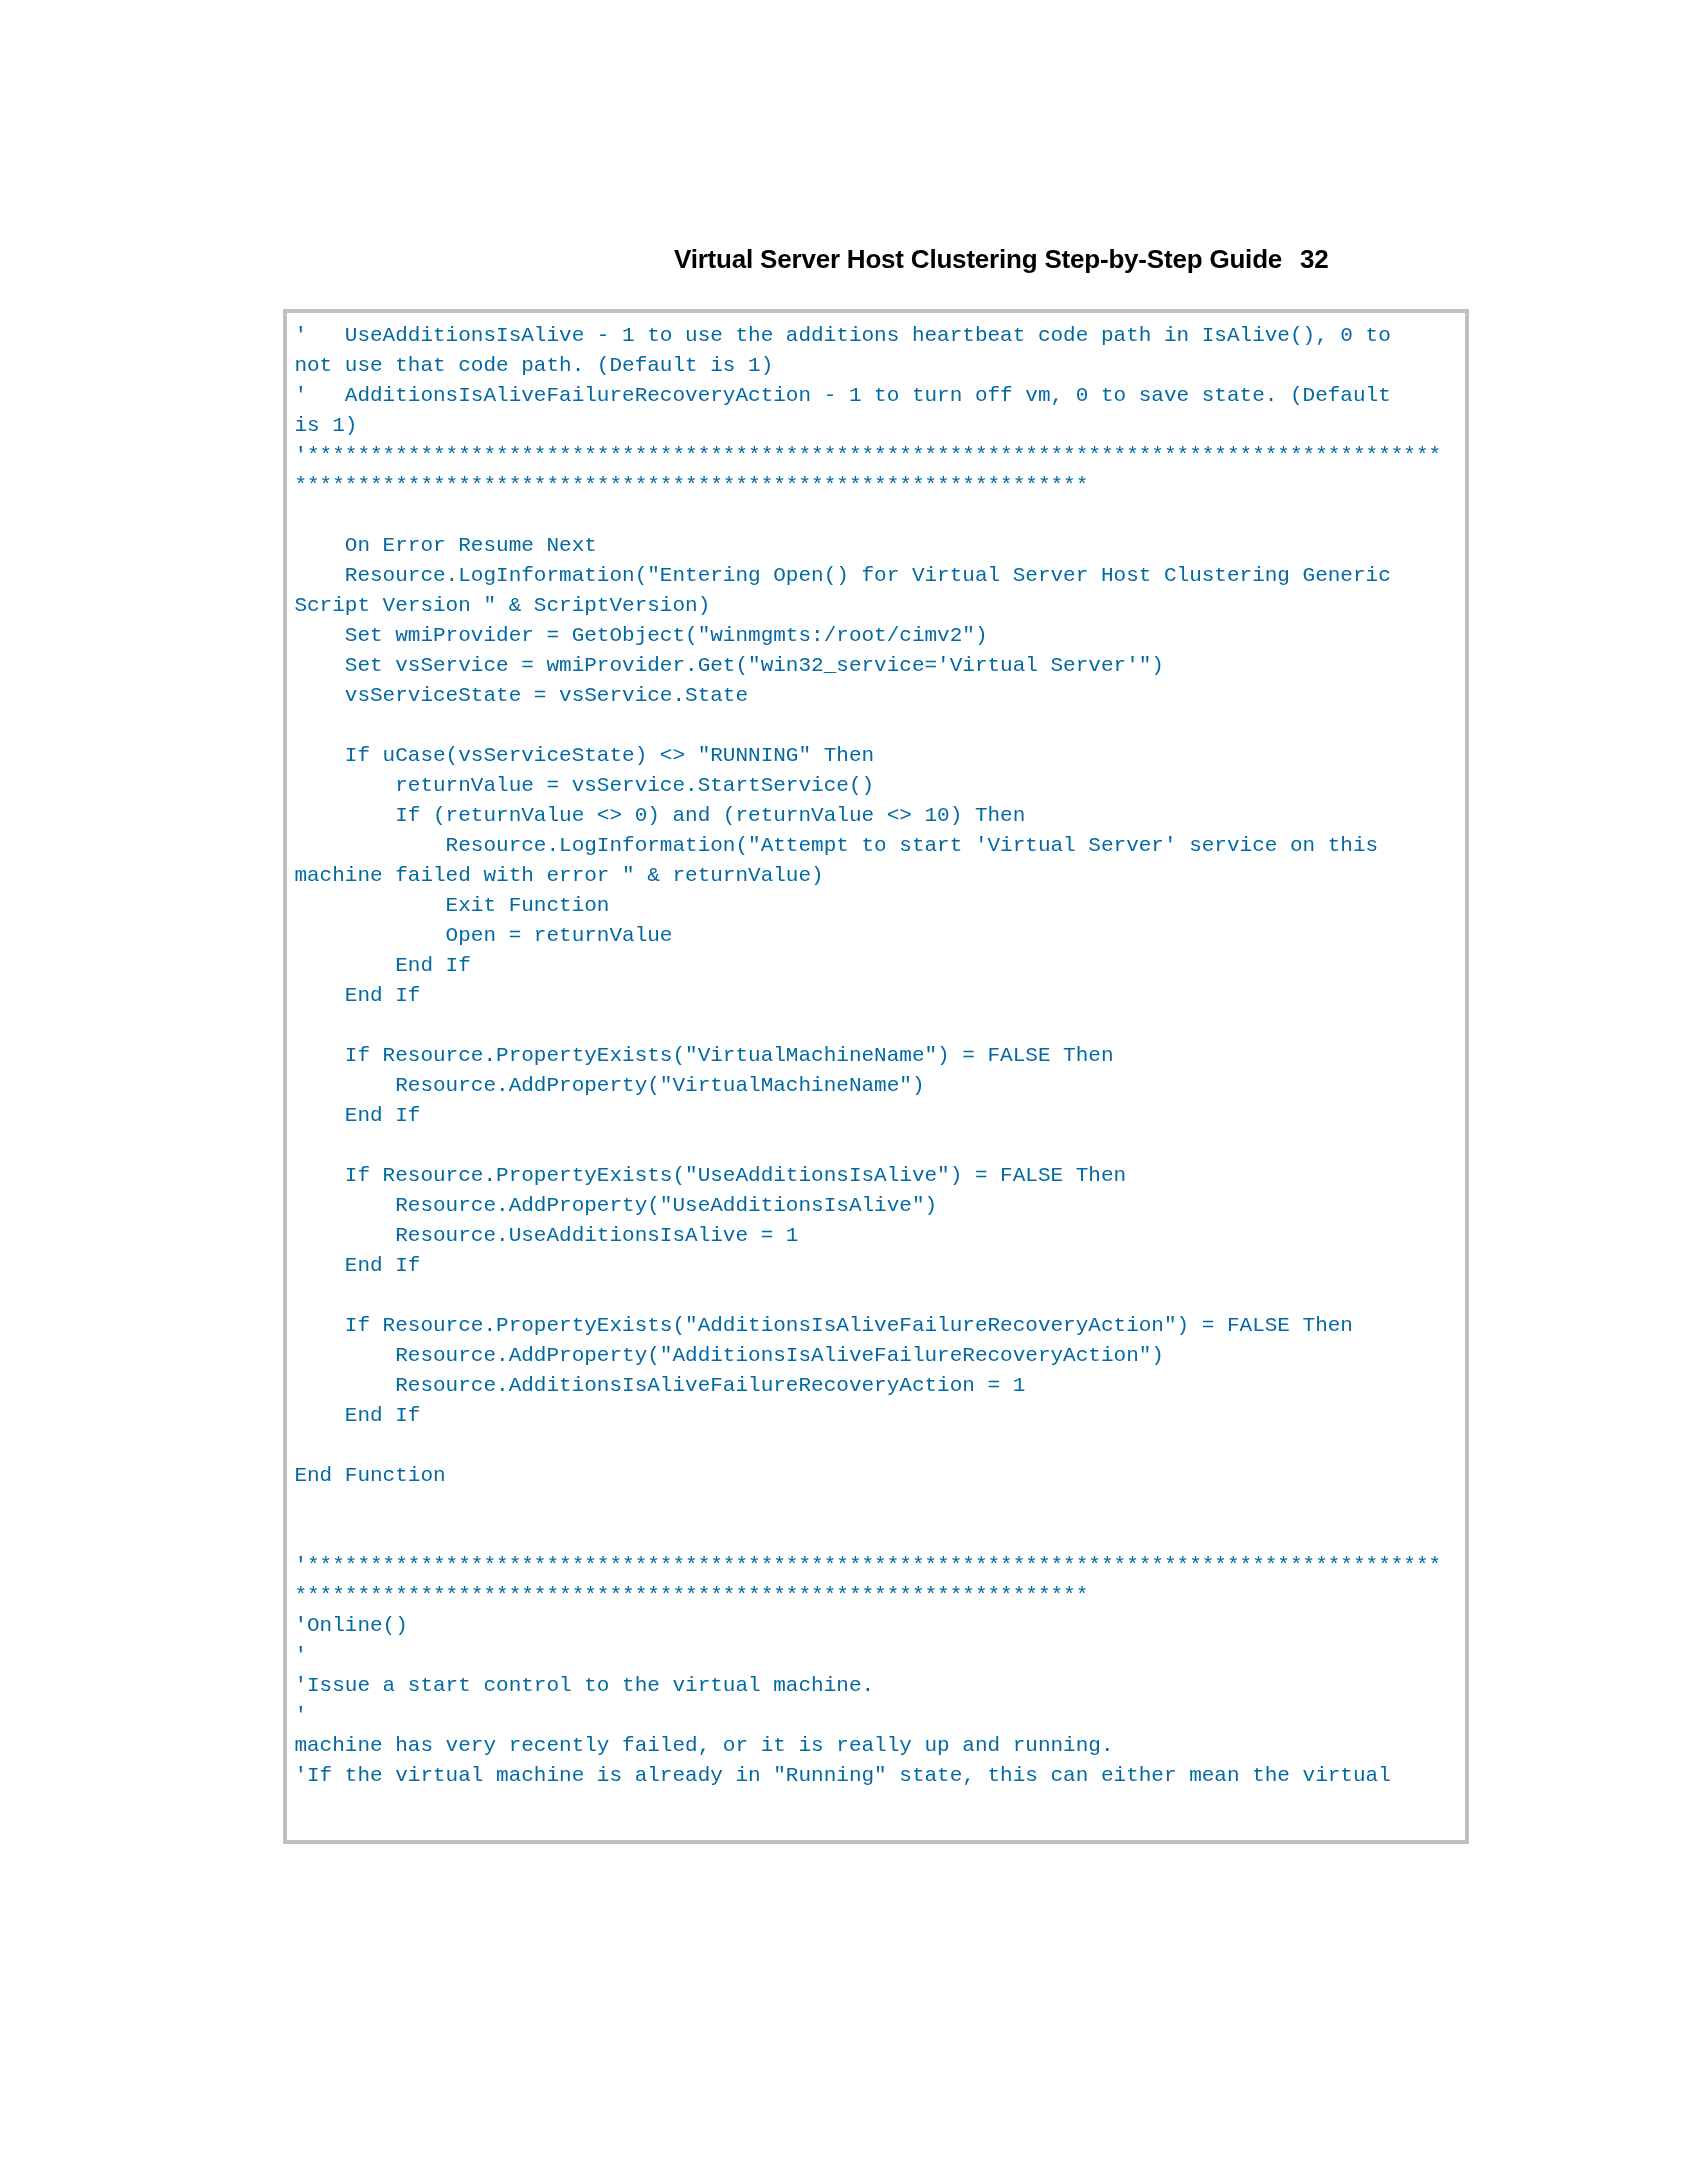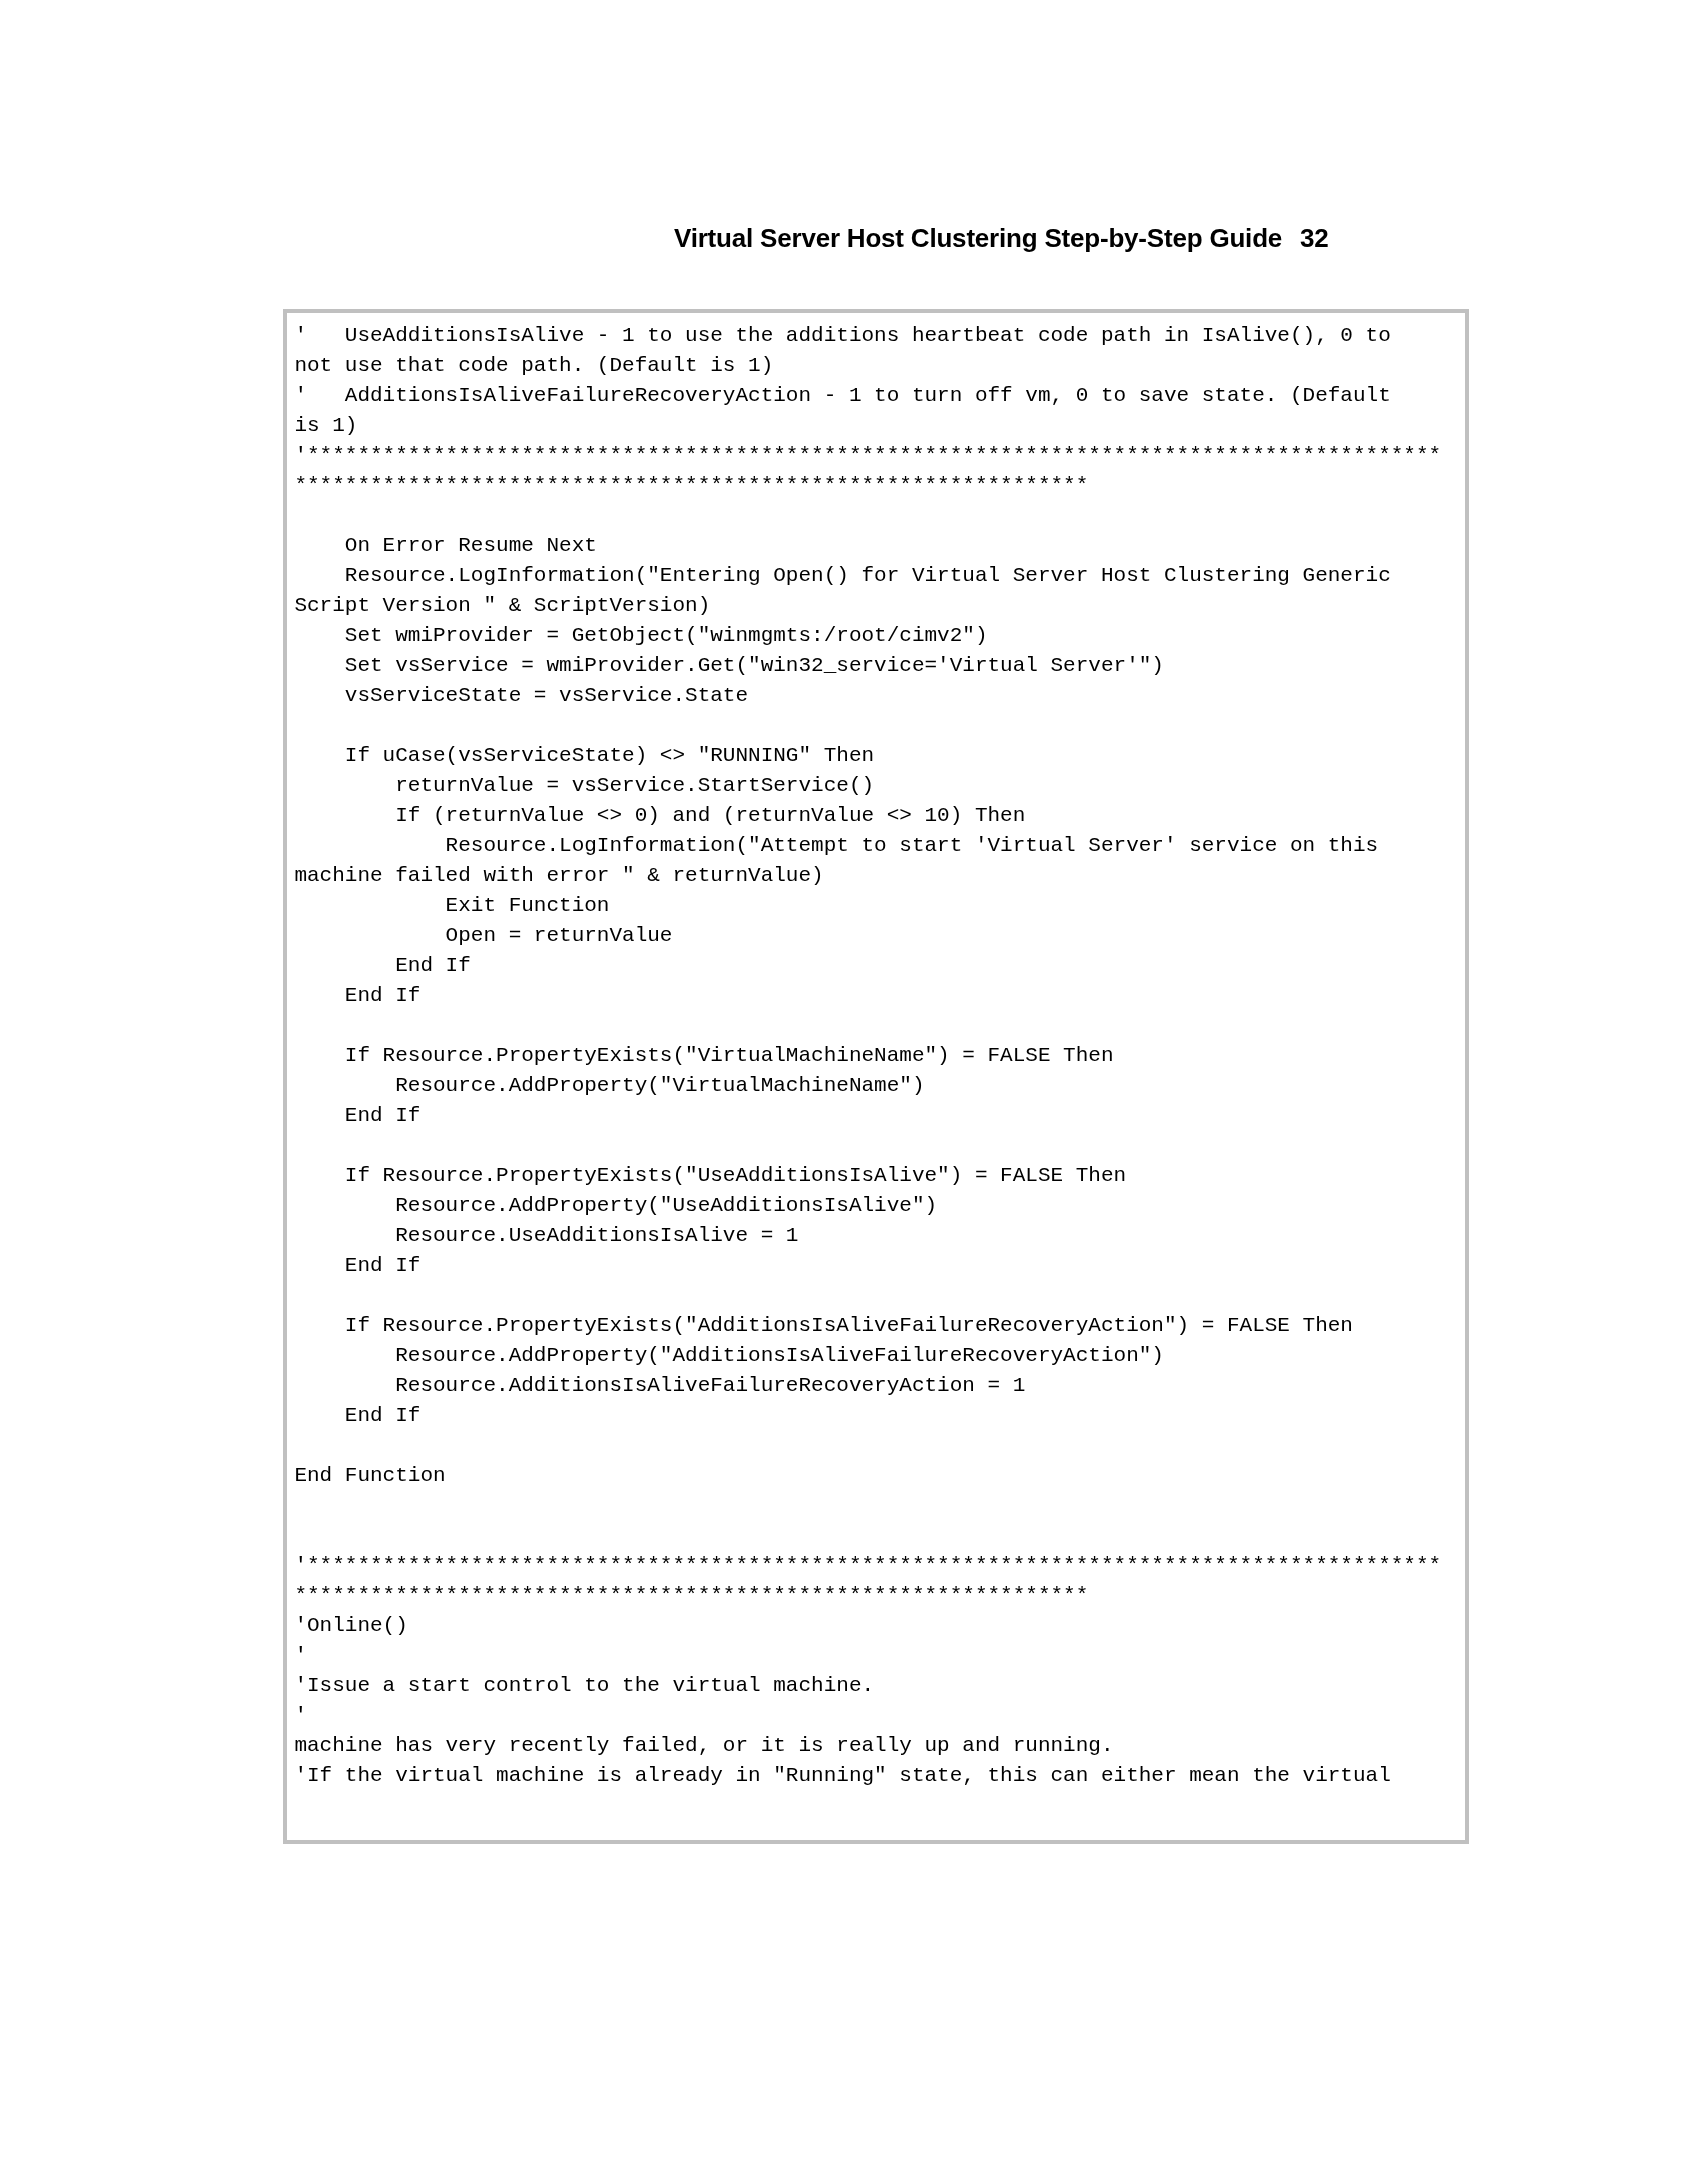--- a/index.html
+++ b/index.html
@@ -9,21 +9,21 @@
     }
     body {
       width: 1687px;
       height: 2183px;
       position: relative;
       overflow: hidden;
     }
     .page-header {
       position: absolute;
       left: 674px;
-      top: 223px;
+      top: 244px;
       font-family: "Liberation Sans", sans-serif;
       font-weight: bold;
       font-size: 26px;
       color: #000000;
       white-space: pre;
       letter-spacing: -0.2px;
     }
     .page-header .page-number {
       margin-left: 18px;
     }
@@ -38,21 +38,21 @@
       box-sizing: content-box;
     }
     .code-body {
       position: absolute;
       left: 7.4px;
       top: 8.2px;
       margin: 0;
       font-family: "Liberation Mono", monospace;
       font-size: 21px;
       line-height: 30px;
-      color: #000000;
+      color: #0369a1;
     }
     .code-line {
       display: block;
       white-space: pre;
       height: 30px;
     }
   </style>
 </head>
 <body>
 

